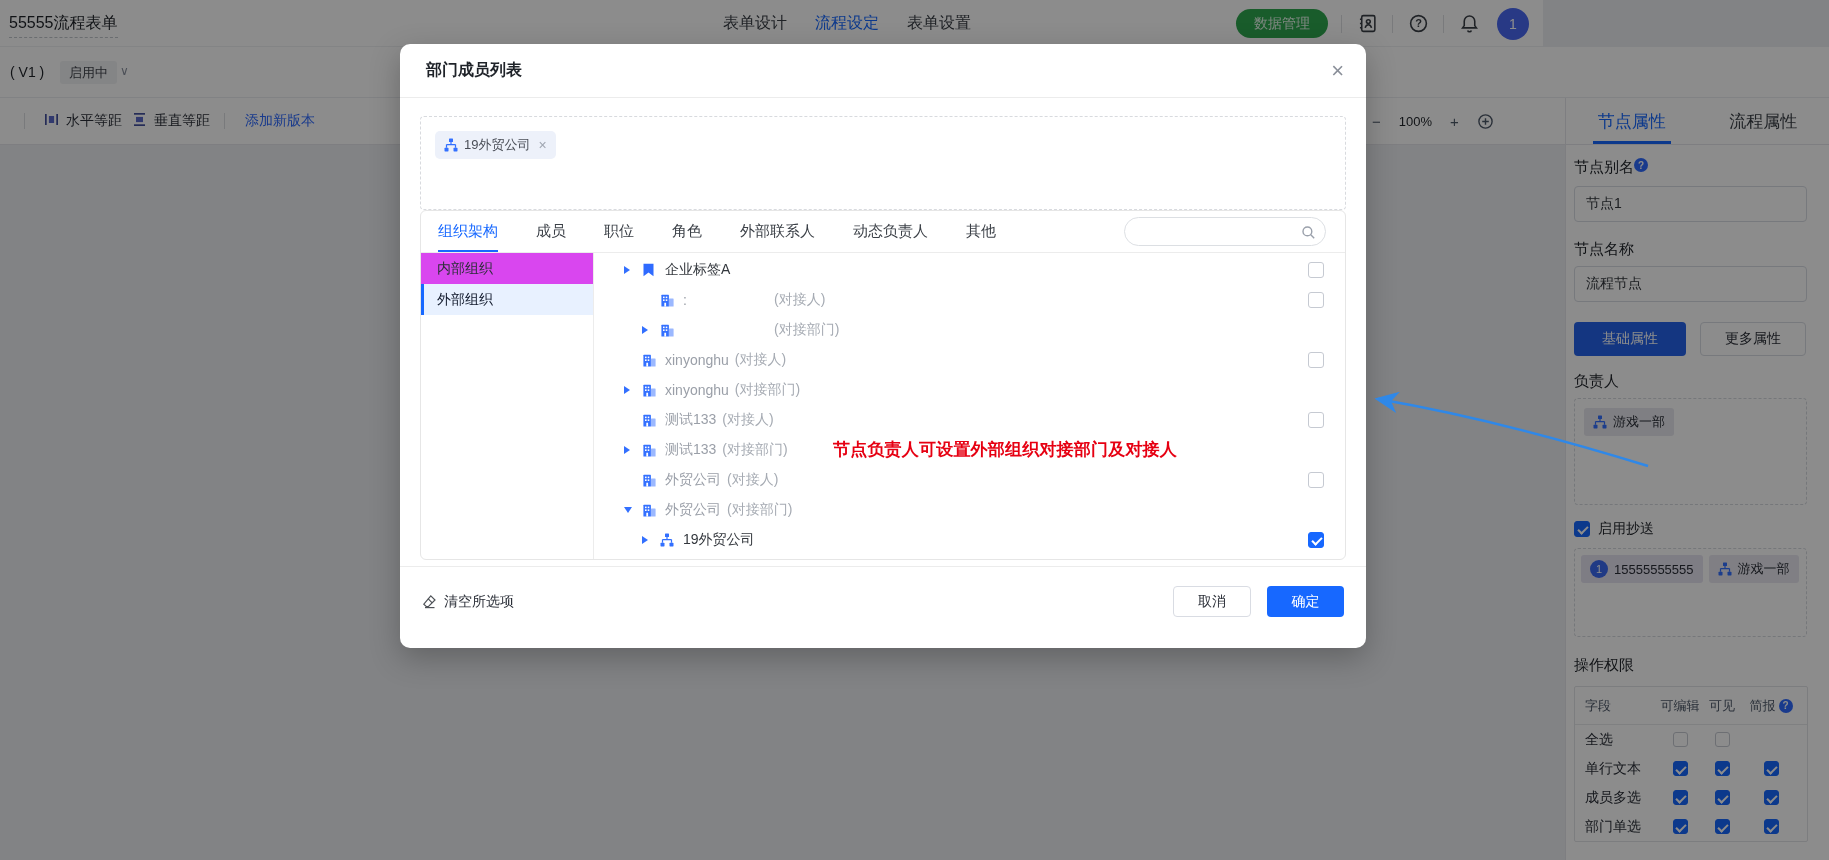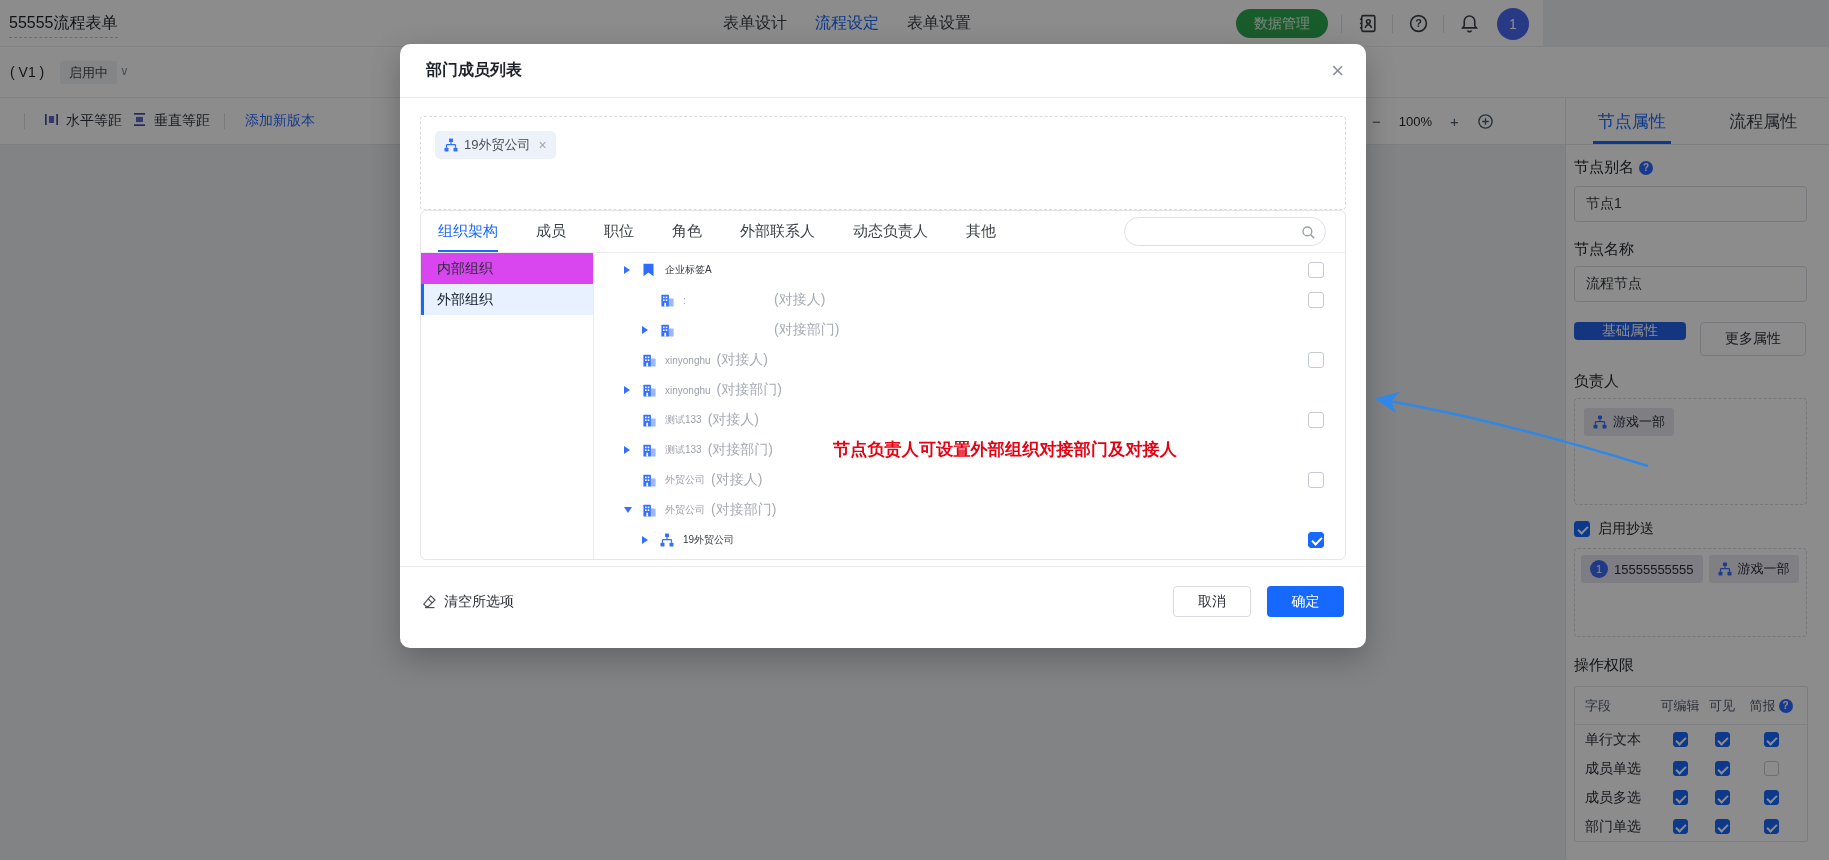--- a/index.html
+++ b/index.html
@@ -46,25 +46,25 @@
 
   
   .panel { position:absolute; left:1565px; top:98px; width:264px; height:762px; background:#fff;
     border-left:1px solid #e5e6eb; }
   .panel-tabs { height:47px; border-bottom:1px solid #e5e6eb; display:flex; }
   .ptab { flex:1; display:flex; align-items:center; justify-content:center; font-size:17px; color:#3a3f46; position:relative; }
   .ptab.active { color:#1768ff; }
   .ptab.active::after { content:''; position:absolute; left:50%; transform:translateX(-50%);
     bottom:0; width:78px; height:3px; background:#1768ff; }
   .panel-body { padding:13px 8px 0 8px; }
-  .plabel { font-size:15px; color:#1f2329; display:flex; align-items:center; gap:5px; }
+  .plabel { font-size:15px; color:#1f2329; display:flex; }
   .pinput { width:233px; height:36px; border:1px solid #d9dce3; border-radius:4px; padding:0 11px;
     font-size:14px; color:#33373d; background:#fff; font-family:inherit; }
   .btnrow { display:flex; gap:14px; margin-top:20px; }
-  .btn-primary-sm { width:112px; height:18px; background:#2563eb; color:#fff; border:none; border-radius:4px; font-size:14px; }
+  .btn-primary-sm { width:112px; height:34px; background:#2563eb; color:#fff; border:none; border-radius:4px; font-size:14px; }
   .btn-plain-sm { width:106px; height:34px; background:#fff; color:#2b2f38; border:1px solid #d9dce3; border-radius:4px; font-size:14px; }
   .dashed-box { border:1px dashed #d6d9de; border-radius:4px; width:233px; }
   .chip { display:inline-flex; align-items:center; gap:6px; height:28px; padding:0 9px;
     border-radius:3px; font-size:13px; color:#2b2f38; }
   .chip-gray { background:#e7e7ee; }
   .chip-lav { background:#e6e3f1; }
   .chip-lav2 { background:#e9e8f1; }
   .chip-avatar { width:18px; height:18px; border-radius:50%; background:#3b6af2; color:#fff; font-size:11px;
     display:flex; align-items:center; justify-content:center; }
   .cbrow { display:flex; align-items:center; gap:8px; margin-top:15px; font-size:14px; color:#1f2329; }
@@ -121,21 +121,21 @@
   .lnav-item.plain { background:#d946ef; }
   .lnav-item.active { background:#e8f1ff; color:#0f172a; }
   .lnav-item.active::before { content:''; position:absolute; left:0; top:0; bottom:0; width:3px; background:#1768ff; }
 
   .tree { flex:1; padding-top:2px; }
   .tree-row { height:30px; display:flex; align-items:center; cursor:pointer; }
   .tri { width:18px; flex:0 0 18px; display:flex; align-items:center; }
   .tri-r::before { content:''; border-left:6px solid #3370ff; border-top:4.5px solid transparent; border-bottom:4.5px solid transparent; }
   .tri-d::before { content:''; border-top:6px solid #3370ff; border-left:4.5px solid transparent; border-right:4.5px solid transparent; }
   .ticon { width:16px; flex:0 0 16px; height:16px; margin-right:7px; display:flex; align-items:center; }
-  .tname { font-size:10px; color:#33373d; white-space:pre; }
+  .tname { font-size:14px; color:#33373d; white-space:pre; }
   .tname.muted { color:#9a9fa8; }
   .gapname { display:inline-block; min-width:85px; }
   .tsuffix { font-size:14px; color:#a6abb3; margin-left:6px; }
 
   .modal-footer { height:70px; border-top:1px solid #ececec; display:flex; align-items:center; padding:0 22px; }
   .clear-sel { display:flex; align-items:center; gap:7px; font-size:14px; color:#2b2f38; cursor:pointer; }
   .btn-cancel { margin-left:auto; width:78px; height:31px; background:#fff; border:1px solid #d9dce3;
     border-radius:4px; font-size:14px; color:#2b2f38; }
   .btn-confirm { margin-left:16px; width:77px; height:31px; background:#1768ff; border:none;
     border-radius:4px; font-size:14px; color:#fff; }
@@ -301,41 +301,39 @@
           <span>字段</span>
           <span class="hc">可编辑</span>
           <span class="hc">可见</span>
           <span class="hc">
             <span>简报</span>
             <span class="help-blue sm">?</span>
           </span>
         </div>
         <div>
             <div class="perm-row">
-              <span>单行文本</span>
-              <span class="perm-cell">
-                <span class="cb sm checked"></span>
-              </span>
-              <span class="perm-cell">
-                <span class="cb sm checked"></span>
-              </span>
-              <span class="perm-cell">
-                <span class="cb sm checked"></span>
-              </span>
+              <span>全选</span>
+              <span class="perm-cell">
+                <span class="cb sm"></span>
+              </span>
+              <span class="perm-cell">
+                <span class="cb sm"></span>
+              </span>
+              <span class="perm-cell"></span>
             </div>
             <div class="perm-row">
-              <span>成员单选</span>
-              <span class="perm-cell">
-                <span class="cb sm checked"></span>
-              </span>
-              <span class="perm-cell">
-                <span class="cb sm checked"></span>
-              </span>
-              <span class="perm-cell">
-                <span class="cb sm"></span>
+              <span>单行文本</span>
+              <span class="perm-cell">
+                <span class="cb sm checked"></span>
+              </span>
+              <span class="perm-cell">
+                <span class="cb sm checked"></span>
+              </span>
+              <span class="perm-cell">
+                <span class="cb sm checked"></span>
               </span>
             </div>
             <div class="perm-row">
               <span>成员多选</span>
               <span class="perm-cell">
                 <span class="cb sm checked"></span>
               </span>
               <span class="perm-cell">
                 <span class="cb sm checked"></span>
               </span>

